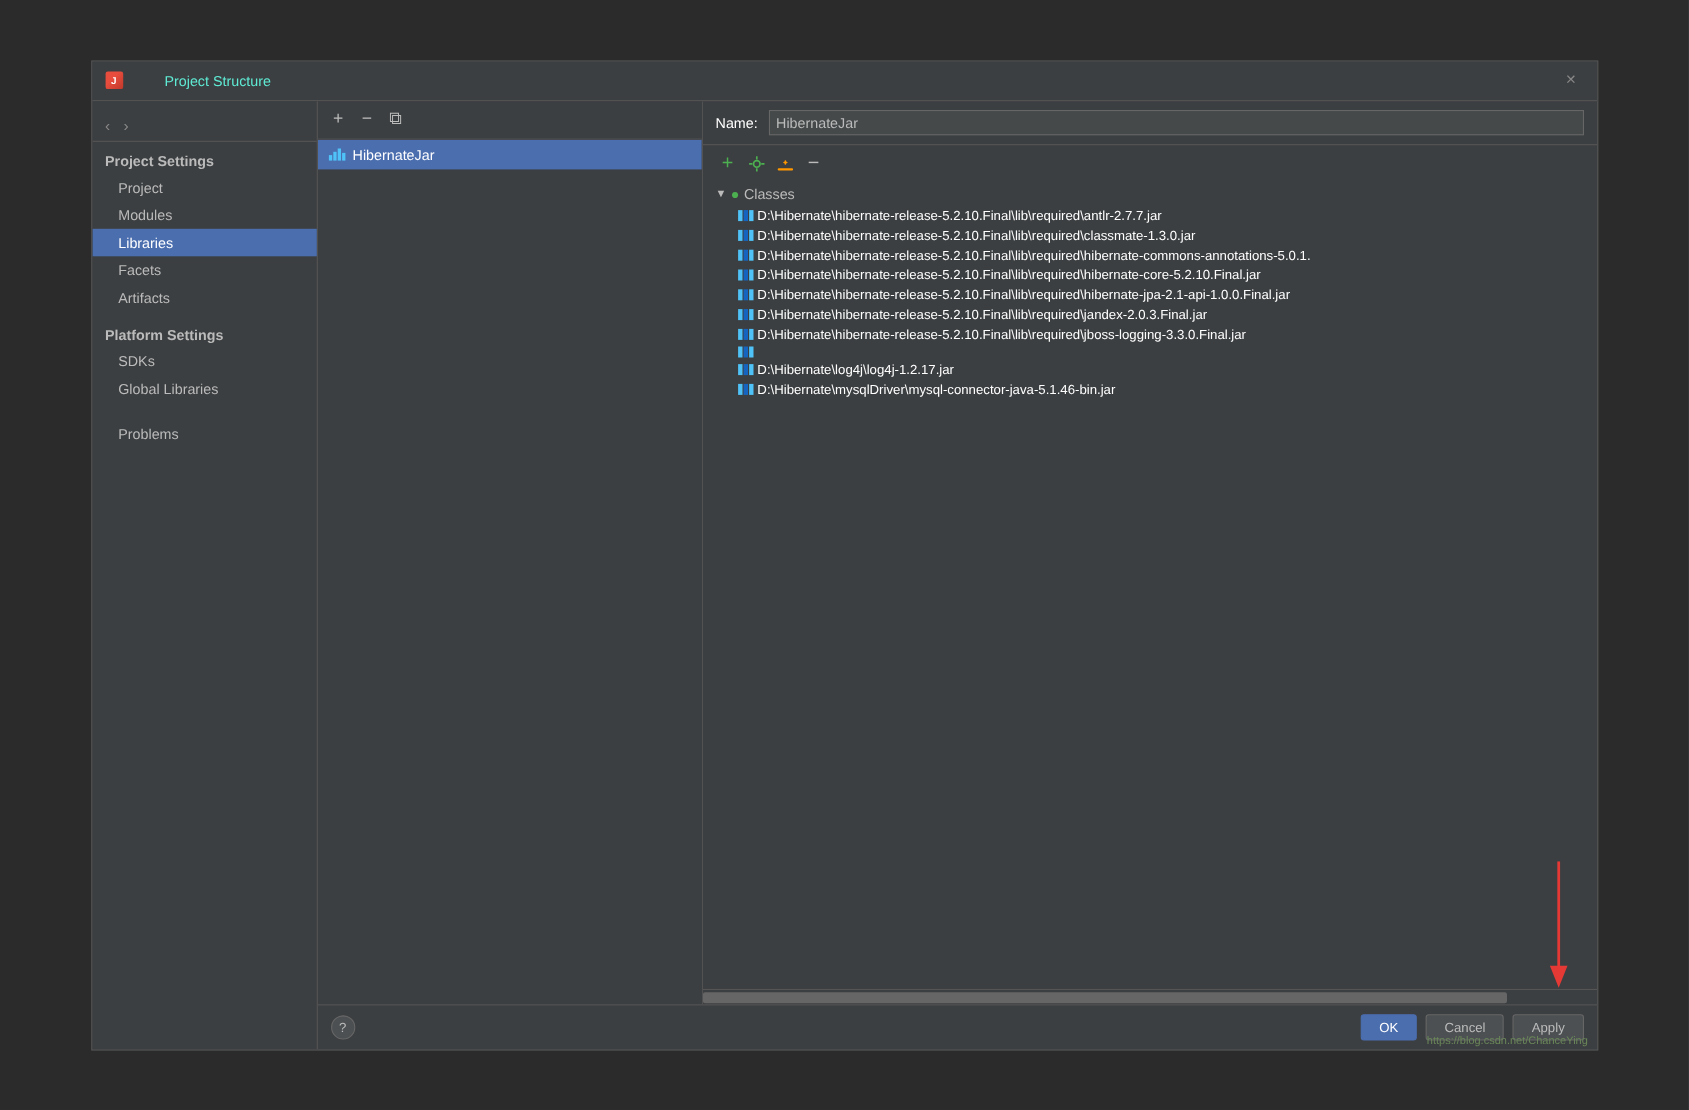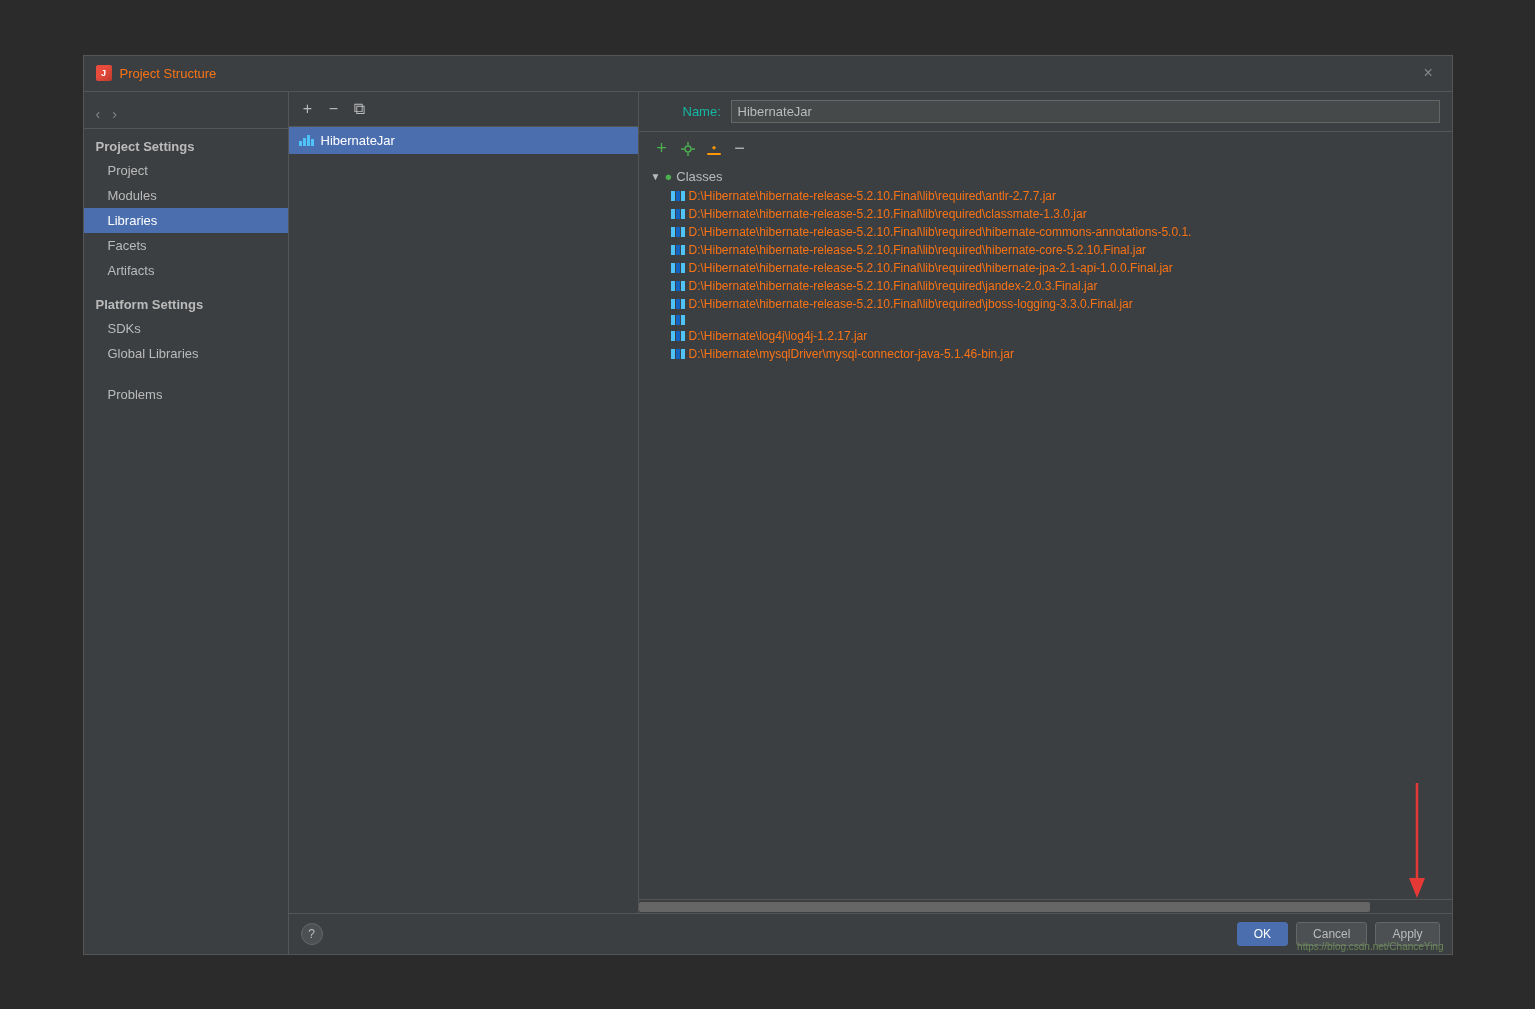--- a/index.html
+++ b/index.html
@@ -49,22 +49,23 @@
       border-radius: 2px;
       display: flex;
       align-items: center;
       justify-content: center;
       font-size: 9px;
       color: white;
       font-weight: bold;
     }
 
     .title-text {
-      color: #f97316;
+      color: #5eead4;
       font-size: 13px;
+      margin-left: 30px;
     }
 
     .close-btn {
       width: 16px;
       height: 16px;
       cursor: pointer;
       color: #888;
       font-size: 16px;
       line-height: 1;
     }
@@ -212,24 +213,23 @@
 
     .name-row {
       display: flex;
       align-items: center;
       padding: 8px 12px;
       gap: 8px;
       border-bottom: 1px solid #555;
     }
 
     .name-label {
-      color: #14b8a6;
+      color: #ffffff;
       font-size: 13px;
       min-width: 40px;
-      margin-left: 32px;
     }
 
     .name-input {
       flex: 1;
       background: #45494a;
       border: 1px solid #666;
       color: #bbbbbb;
       padding: 3px 6px;
       font-size: 13px;
       outline: none;
@@ -293,21 +293,21 @@
       color: #4caf50;
       font-size: 13px;
     }
 
     .tree-item {
       display: flex;
       align-items: center;
       gap: 4px;
       padding: 2px 0 2px 20px;
       cursor: pointer;
-      color: #f97316;
+      color: #ffffff;
       font-size: 12px;
       text-align: right;
     }
 
     .jar-icon {
       display: flex;
       gap: 1px;
       width: 14px;
     }
     .jar-col {

